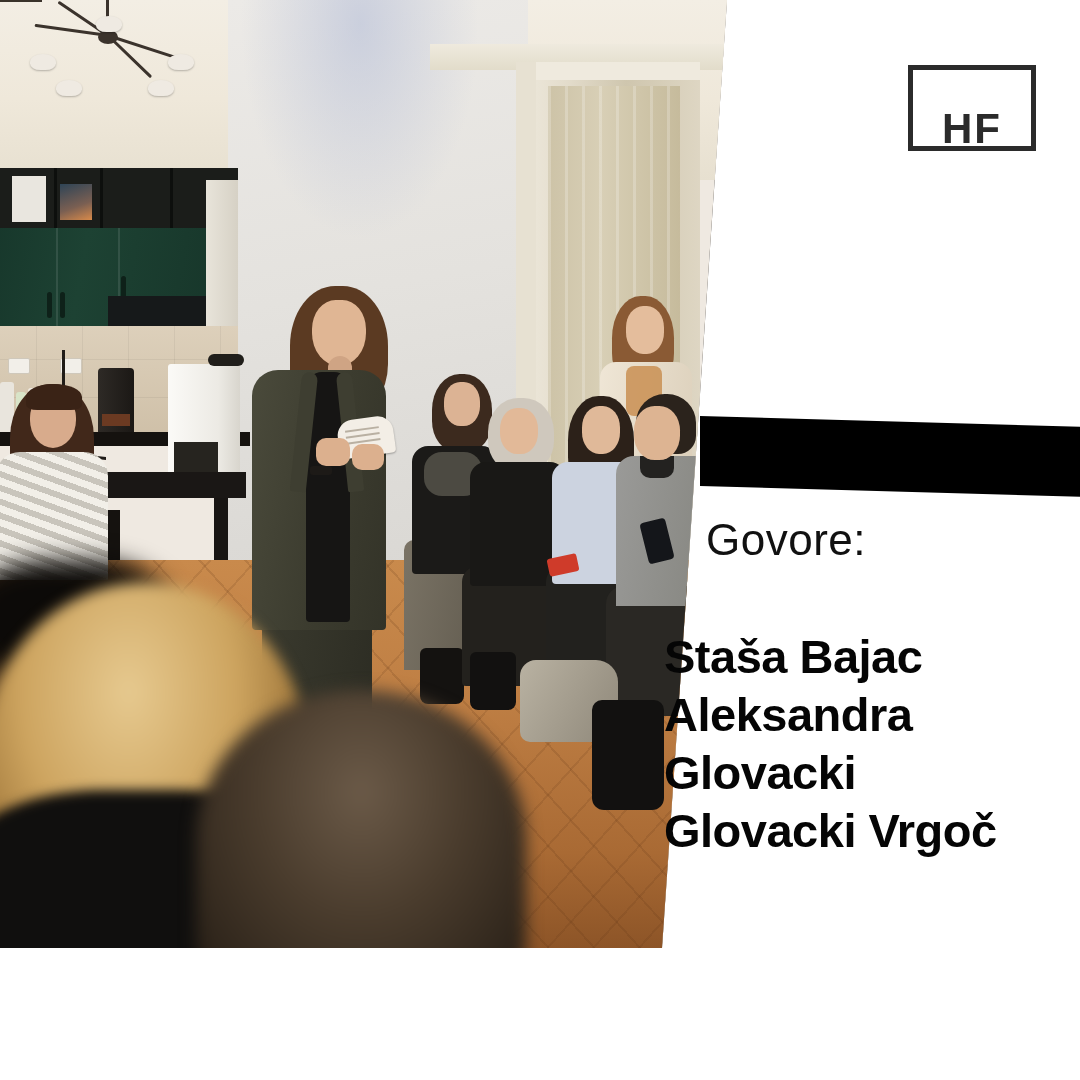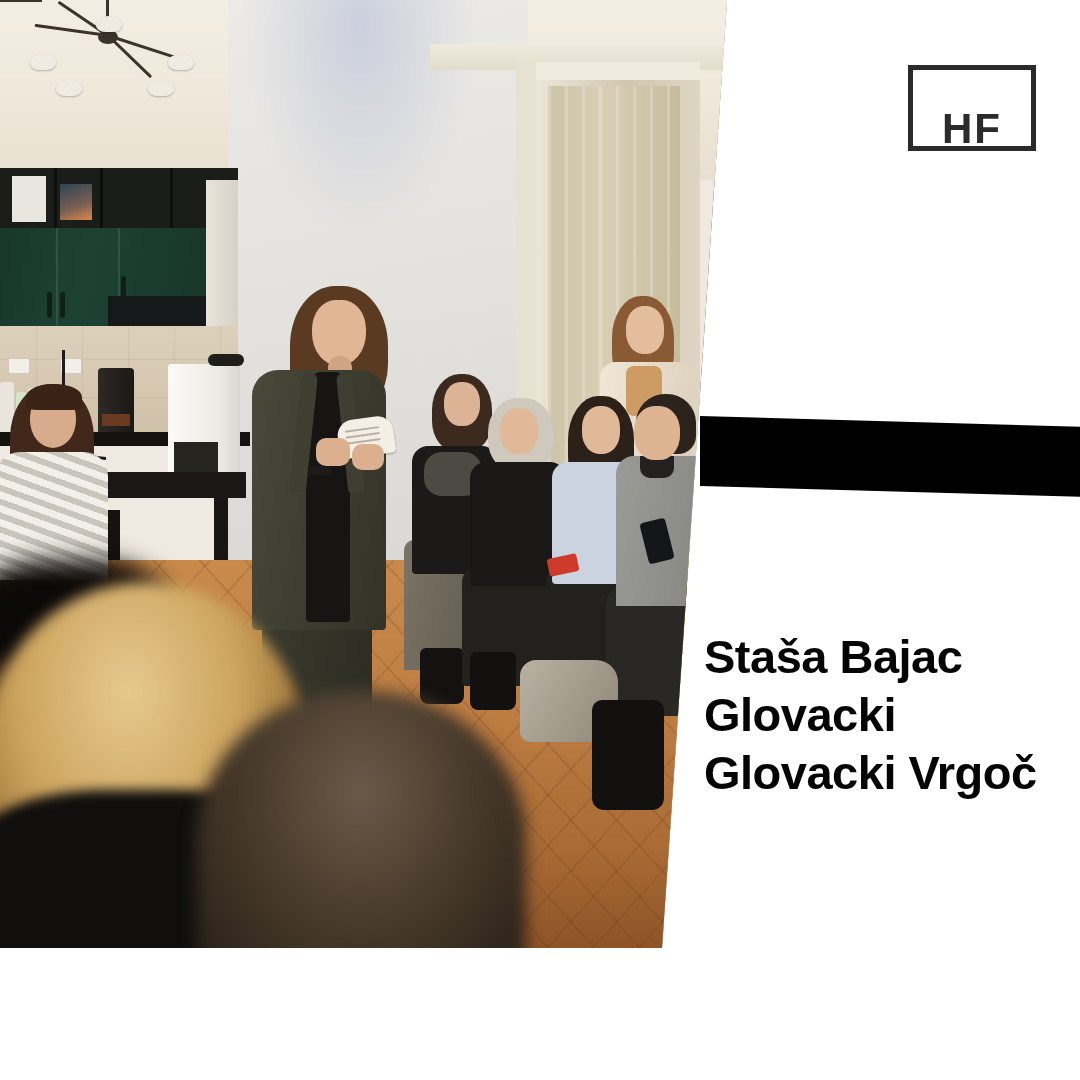--- a/index.html
+++ b/index.html
@@ -269,21 +269,21 @@
     line-height:1; font-family:"Liberation Sans", sans-serif;margin-top:41px;
   }
 
   
   .govore{
     position:absolute; left:706px; top:518px;
     font-size:44px; font-weight:300; color:#111111; letter-spacing:.5px;
     line-height:1;
   }
   .names{
-    position:absolute; left:704px; top:628px; width:376px;
+    position:absolute; left:664px; top:628px; width:376px;
   }
   .names .n{
     font-size:47px; font-weight:700; color:#050505;
     line-height:58px; letter-spacing:-0.5px; white-space:nowrap;
   }
 
   
   .footer{
     position:absolute; left:0; top:948px; width:1080px; height:132px;
     background:#ffffff;
@@ -442,23 +442,25 @@
 
     </div>
   </div>
 
   <div class="black-band"></div>
 
   <div class="hf-box">
     <span class="hf-text">HF</span>
   </div>
 
+  <div class="govore">Govore:</div>
 
   <div class="names">
     <div class="n">Staša Bajac</div>
+    <div class="n">Aleksandra</div>
     <div class="n">Glovacki</div>
     <div class="n">Glovacki Vrgoč</div>
   </div>
 
   <div class="footer">
 
     
     
 
     

